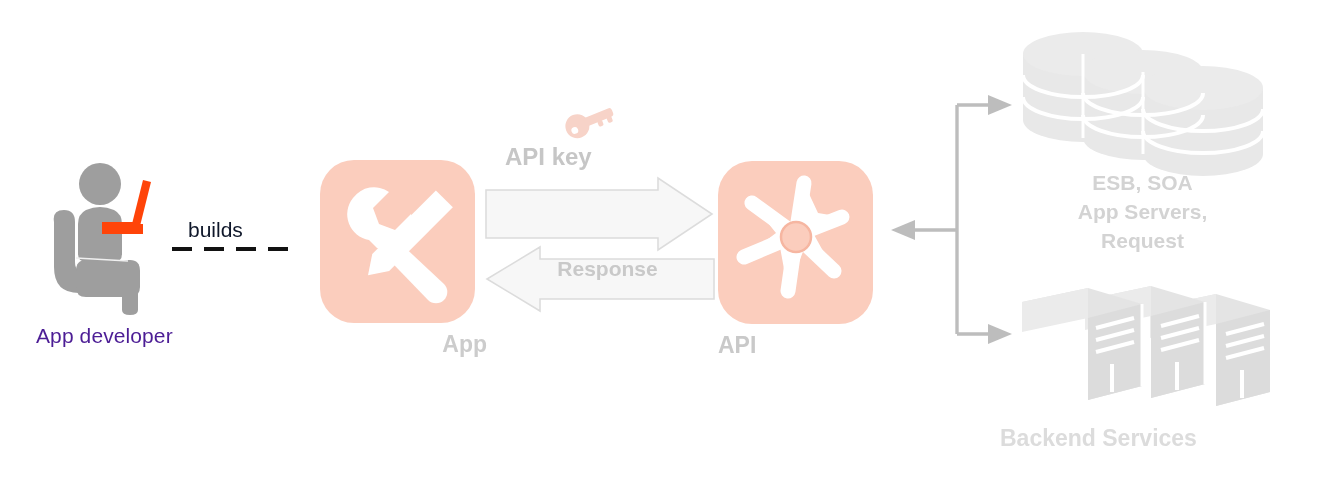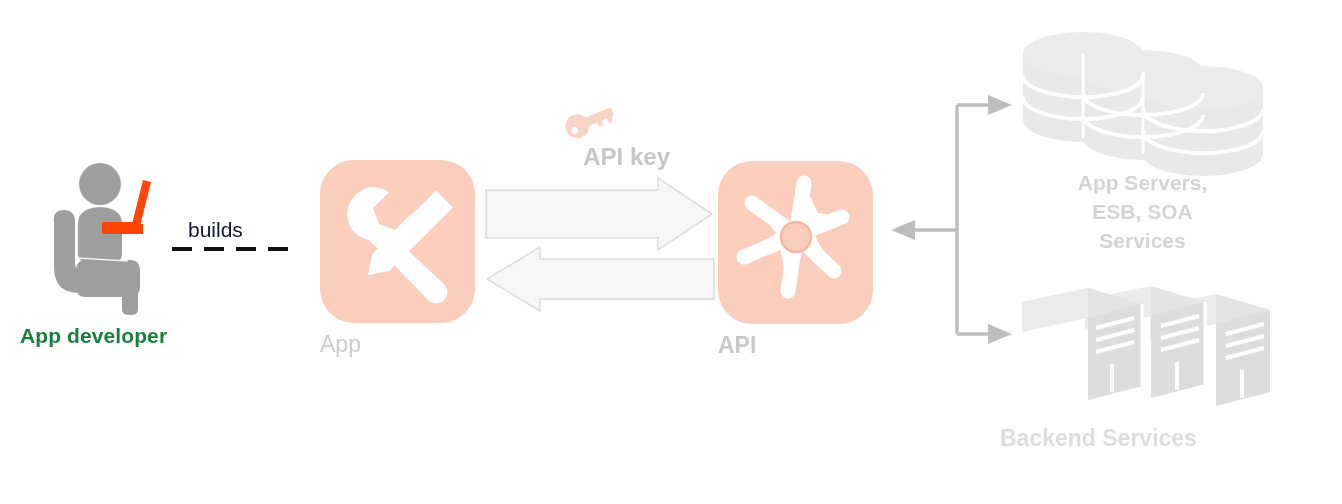--- a/index.html
+++ b/index.html
@@ -12,54 +12,54 @@
     width: 1342px;
     height: 504px;
     background: #ffffff;
     font-family: "Liberation Sans", sans-serif;
     overflow: hidden;
   }
   .abs { position: absolute; }
 
   
   .lbl-dev {
-    left: 20px; top: 324px;
-    font-size: 21px;
-    font-weight: bold;
-    color: #15803d;
+    left: 36px; top: 324px;
+    font-size: 21px;
+    font-weight: normal;
+    color: #4c1d95;
     letter-spacing: 0.1px;
     white-space: nowrap;
   }
   .lbl-builds {
     left: 188px; top: 218px;
     font-size: 21px;
     font-weight: normal;
     color: #0f172a;
     white-space: nowrap;
   }
   .lbl-app {
-    left: 320px; top: 331px;
+    left: 332px; top: 331px;
     width: 155px;
-    text-align: left;
+    text-align: right;
     font-size: 23px;
-    font-weight: normal;
+    font-weight: bold;
     color: #cccccc;
   }
   .lbl-api {
     left: 718px; top: 332px;
     width: 155px;
     text-align: left;
     font-size: 23px;
     font-weight: bold;
     color: #c9c9c9;
   }
   .lbl-apikey {
     left: 505px; top: 143px;
     width: 165px;
-    text-align: right;
+    text-align: left;
     font-size: 24px;
     font-weight: bold;
     color: #c6c6c6;
   }
   .lbl-request {
     left: 487px; top: 196px;
     width: 215px;
     text-align: center;
     font-size: 21px;
     font-weight: bold;
@@ -173,20 +173,21 @@
     <svg width="232" height="76" viewBox="0 0 232 76">
       <path d="M2 14 L174 14 L174 2 L228 38 L174 74 L174 62 L2 62 Z" fill="#f7f7f7" stroke="#dcdcdc" stroke-width="1.6" stroke-linejoin="miter"></path>
     </svg>
   </div>
 
   <div class="abs" style="left:484px; top:243px; width:232px; height:72px;">
     <svg width="232" height="72" viewBox="0 0 232 72">
       <path d="M230 16 L56 16 L56 4 L3 36 L56 68 L56 56 L230 56 Z" fill="#f7f7f7" stroke="#dcdcdc" stroke-width="1.6" stroke-linejoin="miter"></path>
     </svg>
   </div>
+  <div class="abs lbl-response">Response</div>
 
   <div class="abs tile tile-api" style="background:#fbcdbd;">
     <svg width="155" height="163" viewBox="0 0 155 163">
       <g fill="#ffffff" stroke="#ffffff" stroke-width="15" stroke-linecap="round" stroke-linejoin="round">
         <path d="M78 74 L86 22"></path>
         <path d="M78 74 L34 42"></path>
         <path d="M78 74 L26 96"></path>
         <path d="M78 74 L124 56"></path>
         <path d="M78 74 L116 110"></path>
         <path d="M78 74 L70 130"></path>
@@ -250,23 +251,23 @@
       </g>
 
       <g fill="none" stroke="#ffffff" stroke-width="3">
         <path d="M125 42 L125 124"></path>
         <path d="M65 24 L65 108"></path>
       </g>
     </svg>
   </div>
 
   <div class="abs lbl-esb">
+    <div>ESB, SOA</div>
     <div>App Servers,</div>
-    <div>ESB, SOA</div>
-    <div>Services</div>
+    <div>Request</div>
   </div>
 
   <div class="abs" style="left:1020px; top:280px; width:250px; height:135px;">
     <svg width="250" height="135" viewBox="0 0 250 135">
 
       <g>
         <path d="M130 28 L196 14 L250 30 L250 112 L196 126 L196 44 Z" fill="#e4e4e4"></path>
         <path d="M196 44 L250 30 L250 112 L196 126 Z" fill="#dcdcdc"></path>
         <path d="M130 28 L196 14 L196 44 L130 58 Z" fill="#ebebeb"></path>
       </g>

